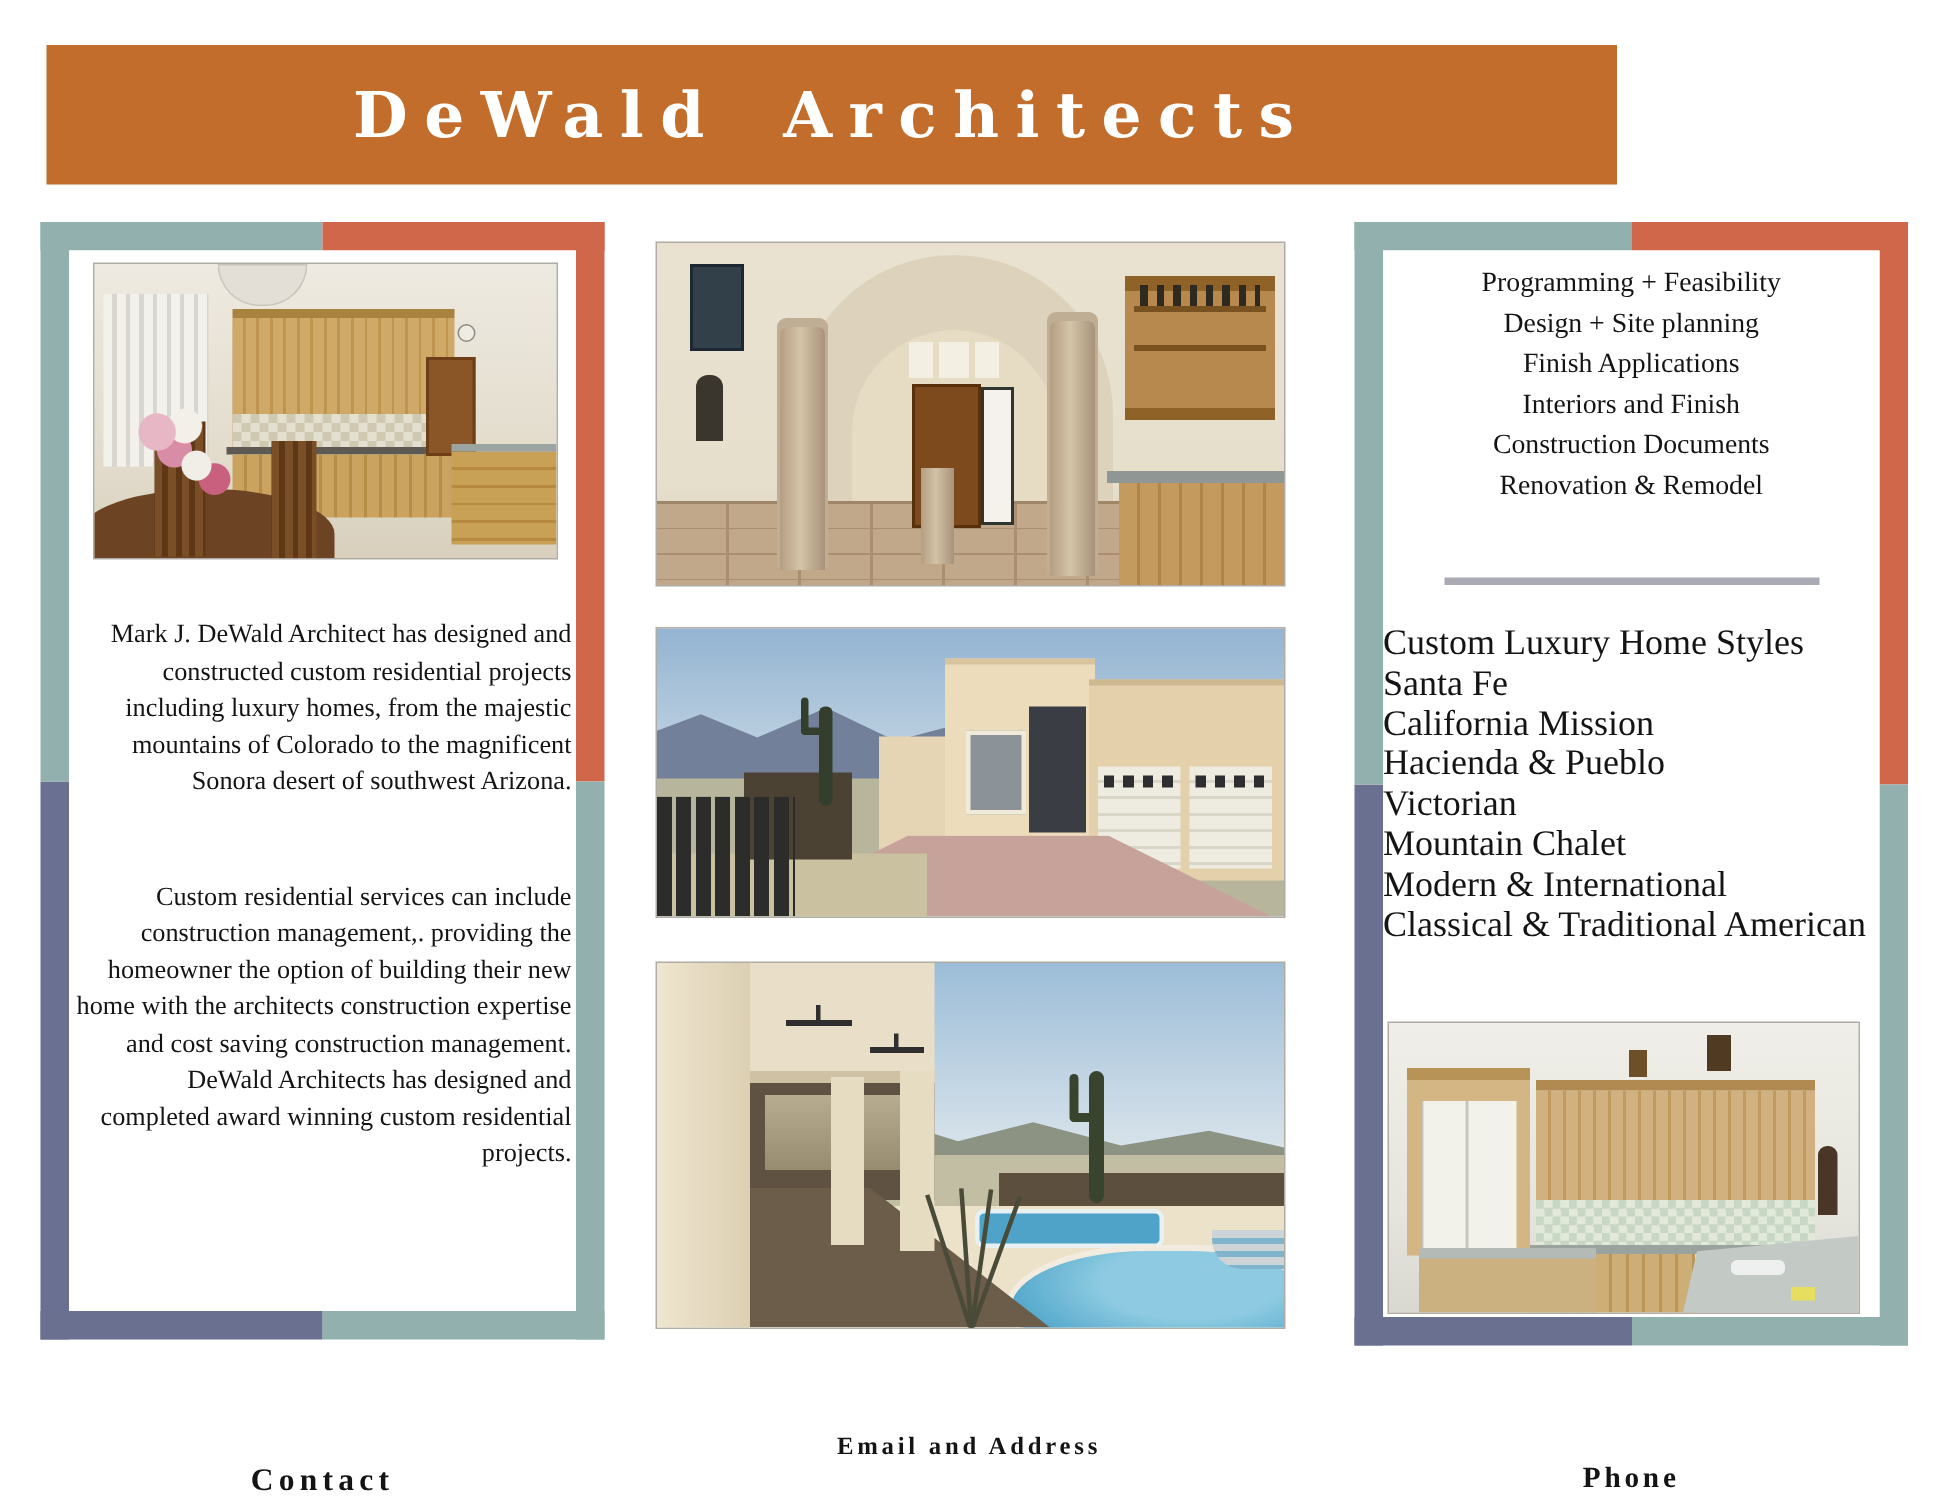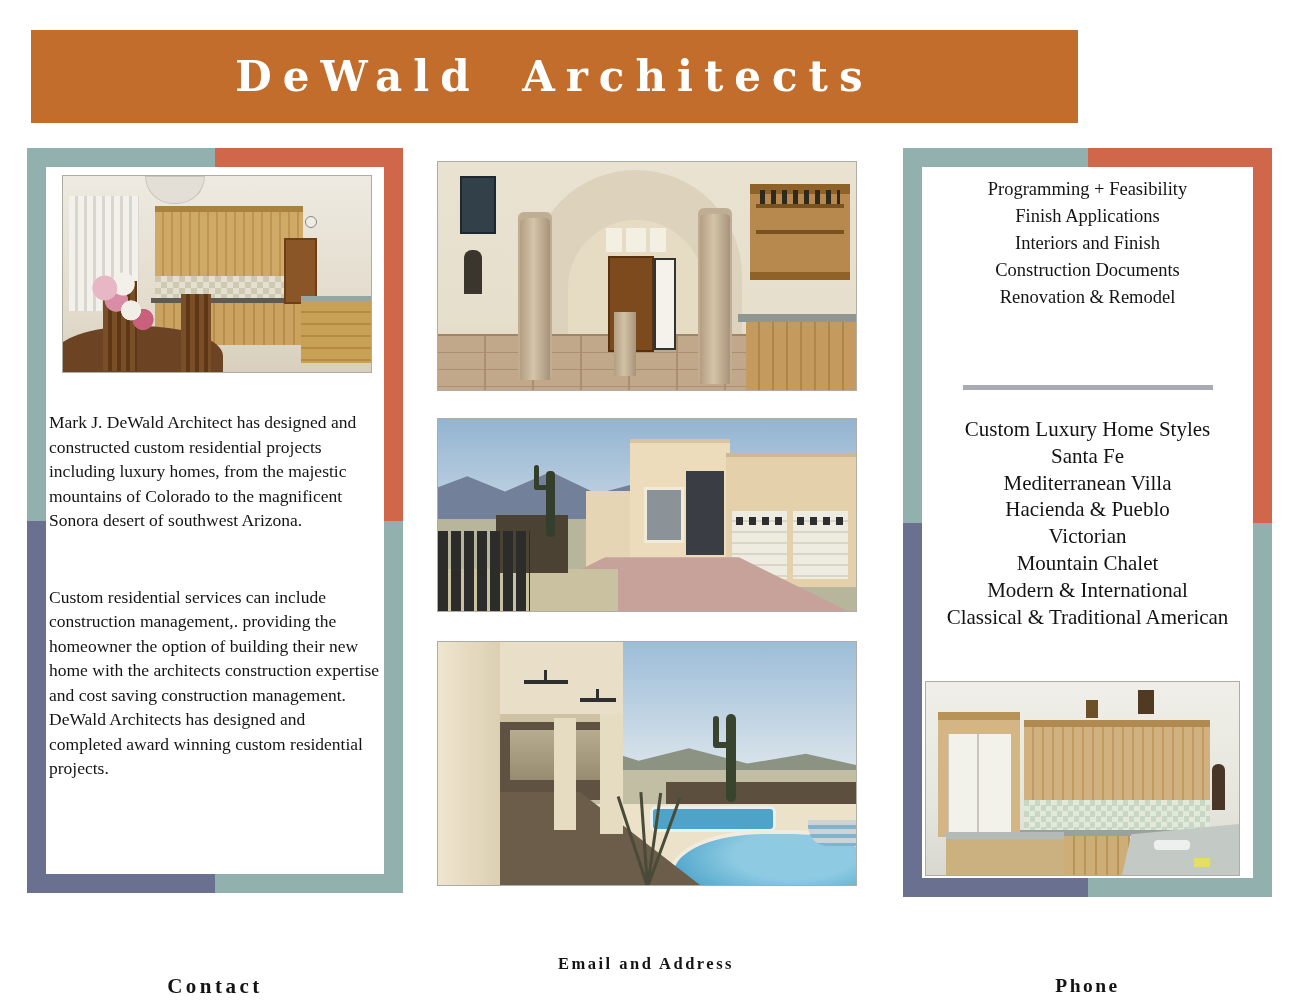--- a/index.html
+++ b/index.html
@@ -24,35 +24,35 @@
   .f-bl{left:0;bottom:0;width:50%;height:19px;background:#6a7090;}
   .f-lb{left:0;bottom:0;width:19px;height:50%;background:#6a7090;}
   .f-lt{left:0;top:0;width:19px;height:50%;background:#92b1ae;}
   .pinner{position:absolute;inset:19px;background:#ffffff;}
 
   #left-panel{left:27px;top:148px;width:376px;height:745px;}
   #right-panel{left:903px;top:148px;width:369px;height:749px;}
 
   
   #photo-a{left:35px;top:27px;width:308px;height:196px;}
-  #left-text{left:22px;right:22px;top:262px;text-align:left;font-size:17.5px;line-height:24.5px;}
+  #left-text{left:22px;right:22px;top:262px;text-align:right;font-size:17.5px;line-height:24.5px;}
   #left-text p{margin:0;}
   #left-text p.p1{margin-bottom:52px;}
   #left-text p.p2{}
 
   
   .mid-photo{left:437px;width:418px;}
   #photo-b{top:161px;height:228px;}
   #photo-c{top:418px;height:192px;}
   #photo-d{top:641px;height:243px;}
 
   
   #services{left:19px;right:19px;top:28px;text-align:center;font-size:18.5px;line-height:27px;}
   #divider{top:237px;left:50%;transform:translateX(-50%);width:250px;height:5px;background:#aaaab4;}
-  #styles{left:19px;right:19px;top:268px;text-align:center;font-size:21px;line-height:26.8px;}
+  #styles{left:19px;right:19px;top:268px;text-align:left;font-size:24px;line-height:26.8px;}
   #photo-e{left:22px;top:533px;width:313px;height:193px;}
 
   
   .footer-block{position:absolute;text-align:center;font-weight:bold;white-space:pre-wrap;}
   #contact-block{left:27px;width:376px;top:916px;font-size:21px;line-height:28px;letter-spacing:3.5px;}
   #email-block{left:437px;width:418px;top:901px;font-size:17px;line-height:25px;letter-spacing:2px;}
   #email-block .h{font-size:16.5px;letter-spacing:2.5px;}
   #phone-block{left:903px;width:369px;top:916px;font-size:19.5px;line-height:28px;letter-spacing:2.5px;}
 
   
@@ -289,32 +289,33 @@
     <div class="fseg f-rt"></div>
     <div class="fseg f-rb"></div>
     <div class="fseg f-br"></div>
     <div class="fseg f-bl"></div>
     <div class="fseg f-lb"></div>
     <div class="fseg f-lt"></div>
     <div class="pinner"></div>
 
     <div id="services" class="abs">
       <div>Programming + Feasibility</div>
+      <div>Design + Site planning</div>
       <div>Finish Applications</div>
       <div>Interiors and Finish</div>
       <div>Construction Documents</div>
       <div>Renovation &amp; Remodel</div>
     </div>
 
     <div id="divider" class="abs"></div>
 
     <div id="styles" class="abs">
       <div>Custom Luxury Home Styles</div>
       <div>Santa Fe</div>
-      <div>Mediterranean Villa</div>
+      <div>California Mission</div>
       <div>Hacienda &amp; Pueblo</div>
       <div>Victorian</div>
       <div>Mountain Chalet</div>
       <div>Modern &amp; International</div>
       <div>Classical &amp; Traditional American</div>
     </div>
 
     <div id="photo-e" class="photo" title="Kitchen with light oak cabinets, white refrigerator, island and stainless counters">
       <div class="pe-tall"></div>
       <div class="pe-fridge"></div>

